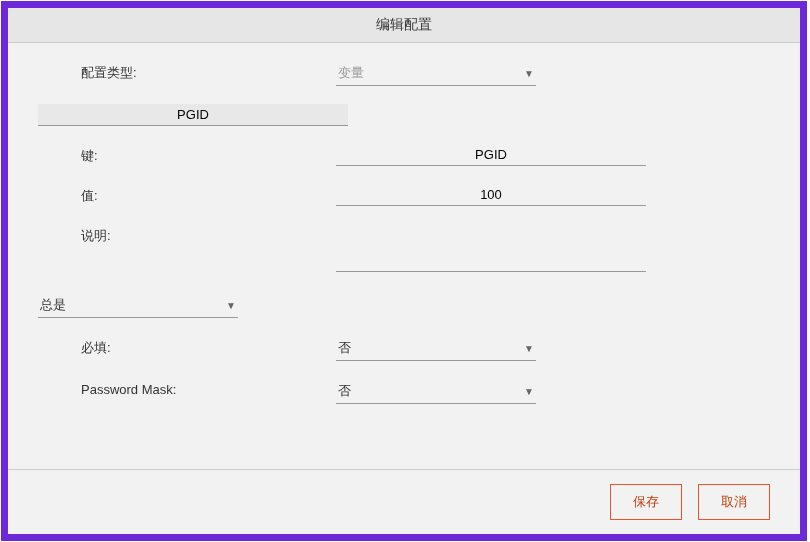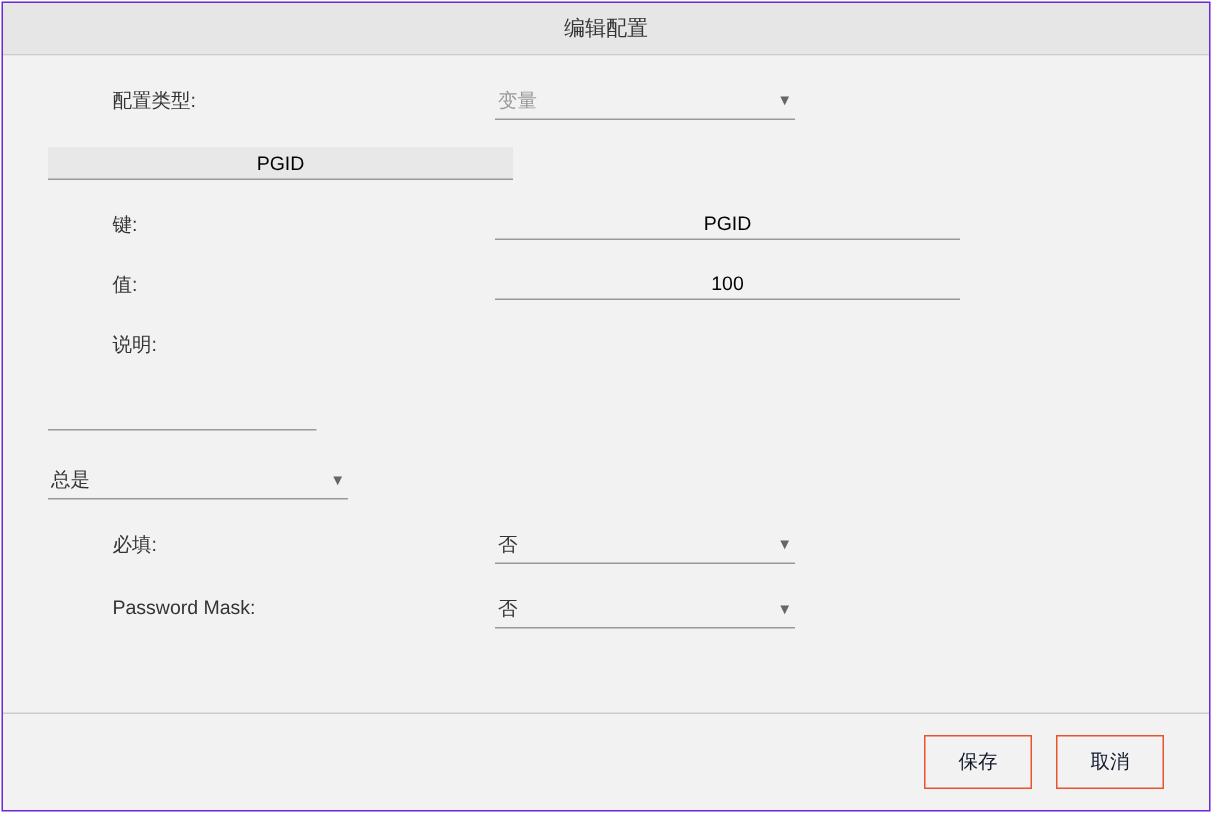--- a/index.html
+++ b/index.html
@@ -12,21 +12,21 @@
       font-size: 13px;
       color: #333;
       background: #fff;
       width: 810px;
       height: 542px;
       overflow: hidden;
     }
     .dialog {
       width: 806px;
       height: 540px;
-      border: 1px solid #6d28d9;
+      border: 7px solid #6d28d9;
       margin: 1px;
       background: #f2f2f2;
       display: flex;
       flex-direction: column;
     }
     .dialog-header {
       background: #e6e6e6;
       border-bottom: 1px solid #ccc;
       text-align: center;
       padding: 8px 0;
@@ -39,21 +39,20 @@
       background: #f2f2f2;
       overflow: hidden;
     }
     .form-row {
       display: flex;
       align-items: flex-start;
       margin-bottom: 18px;
     }
     .form-row.tall {
       margin-bottom: 18px;
-      flex-direction: column;
     }
     .form-label {
       width: 255px;
       color: #333;
       font-size: 13px;
       padding-top: 3px;
       flex-shrink: 0;
       margin-left: 43px;
     }
     .form-field {
@@ -114,21 +113,21 @@
       border-top: 1px solid #ccc;
       padding: 14px 30px;
       display: flex;
       justify-content: flex-end;
       gap: 16px;
       background: #f2f2f2;
     }
     .btn {
       border: 1px solid #e8542c;
       background: transparent;
-      color: #0f172a;
+      color: #c2410c;
       padding: 8px 22px;
       font-size: 13px;
       cursor: pointer;
       font-family: Liberation Serif, serif;
     }
   </style>
 </head>
 <body>
 
 <div class="dialog">

